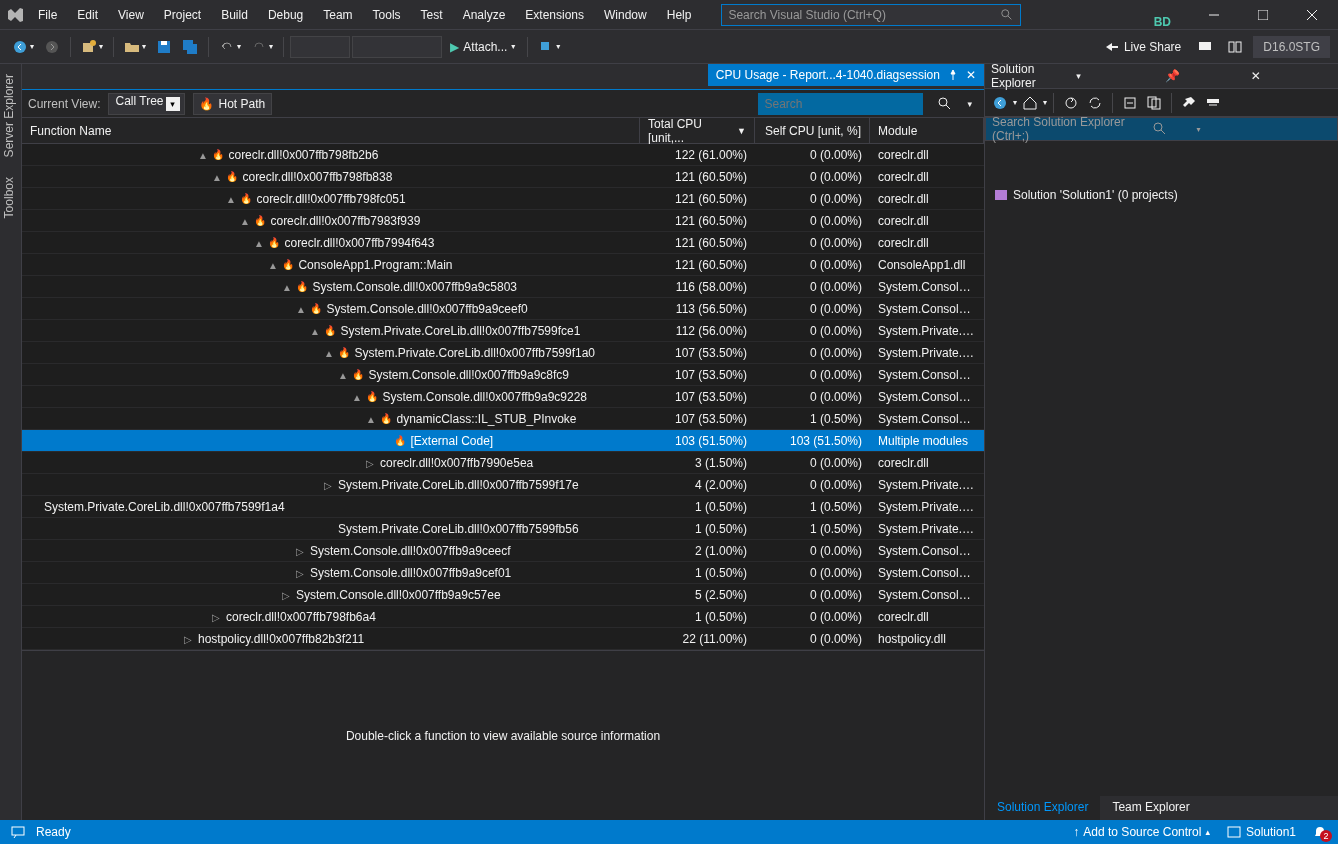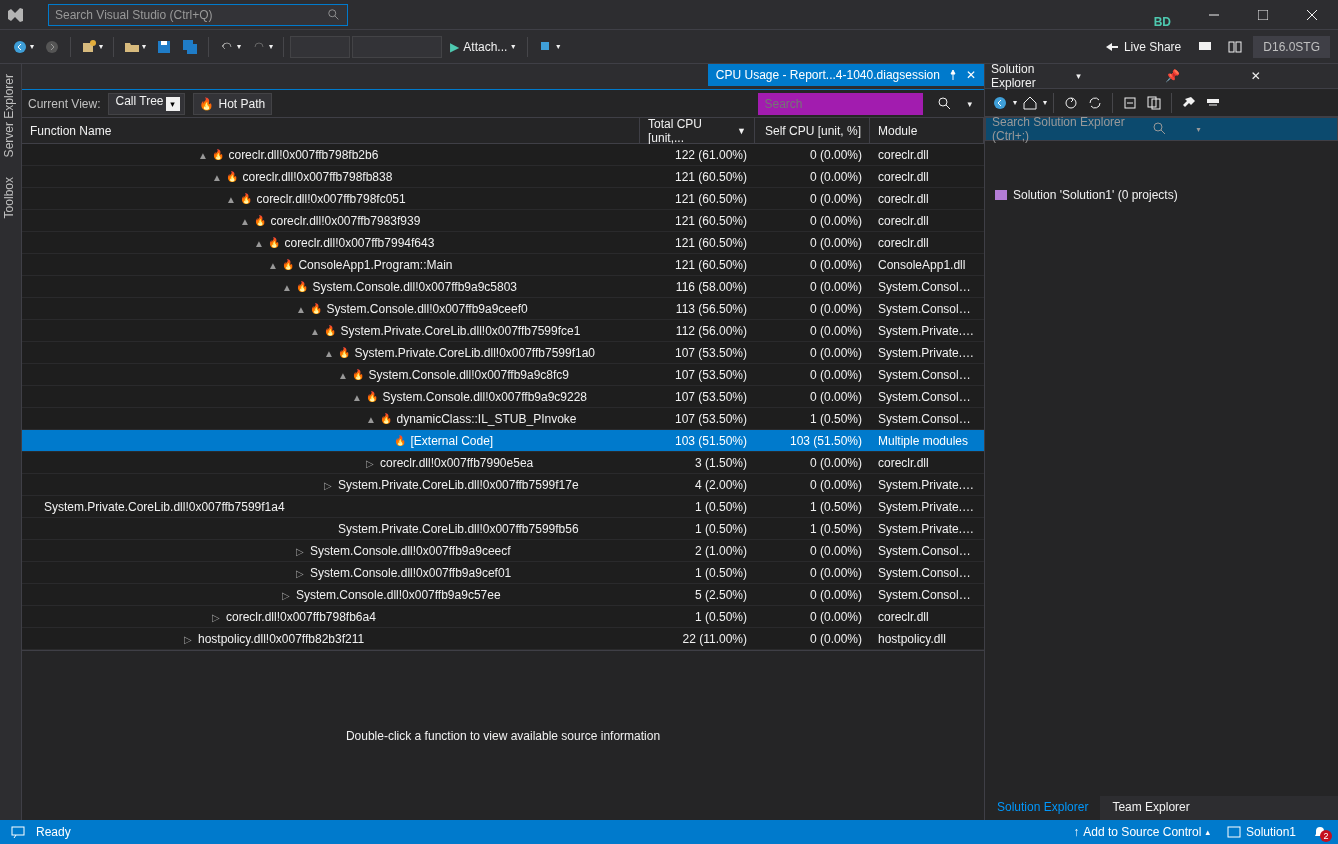--- a/index.html
+++ b/index.html
@@ -35,21 +35,21 @@
 .doc-tab { height: 24px; padding: 4px 8px; display: flex; align-items: center; gap: 6px; background: #2d2d30; cursor: pointer; }
 .doc-tab.active { background: #007acc; color: #fff; }
 .pin-icon, .close-icon { width: 14px; height: 14px; }
 .doc-tabs-right { margin-left: auto; padding: 0 8px; display: flex; gap: 4px; }
 
 .doc-toolbar { height: 28px; background: #252526; display: flex; align-items: center; padding: 0 6px; gap: 8px; border-bottom: 1px solid #3f3f46; }
 .view-label { color: #c0c0c0; }
 .view-select { height: 22px; background: #333337; border: 1px solid #434346; color: #f1f1f1; padding: 0 20px 0 6px; cursor: pointer; position: relative; }
 .view-select-chevron { position: absolute; right: 4px; top: 50%; transform: translateY(-50%); background: #f0f0f0; color: #000; width: 14px; height: 14px; display: flex; align-items: center; justify-content: center; font-size: 9px; }
 .hotpath-btn { height: 22px; background: #333337; border: 1px solid #434346; display: flex; align-items: center; padding: 0 6px; gap: 4px; cursor: pointer; }
-.search-box { margin-left: auto; width: 165px; height: 22px; background: #a21caf; border: none; color: #f1f1f1; padding: 0 6px; outline: none; }
+.search-box { margin-left: auto; width: 165px; height: 22px; background: #0369a1; border: none; color: #f1f1f1; padding: 0 6px; outline: none; }
 
 .tree-header { height: 26px; background: #252526; display: flex; border-bottom: 1px solid #3f3f46; }
 .tree-header > div { padding: 4px 8px; border-right: 1px solid #3f3f46; display: flex; align-items: center; }
 .col-fn { flex: 1; }
 .col-total { width: 115px; justify-content: flex-end; }
 .col-self { width: 115px; justify-content: flex-end; }
 .col-module { width: 114px; }
 .sort-arrow { margin-left: 4px; font-size: 9px; }
 
 .tree-body { flex: 1; overflow-y: auto; background: #1e1e1e; position: relative; }
@@ -91,20 +91,35 @@
 </style>
 </head>
 <body>
 
 <div class="titlebar">
   <div class="vs-logo">
     <svg width="18" height="18" viewBox="0 0 18 18">
         <path fill="#b4b4b4" d="M1 5l3-2 4 4 5-5 3 1v12l-3 1-5-5-4 4-3-2v-8z"></path>
       </svg>
   </div>
+  <div class="menubar" id="menubar">
+      <div class="menu-item">File</div>
+      <div class="menu-item">Edit</div>
+      <div class="menu-item">View</div>
+      <div class="menu-item">Project</div>
+      <div class="menu-item">Build</div>
+      <div class="menu-item">Debug</div>
+      <div class="menu-item">Team</div>
+      <div class="menu-item">Tools</div>
+      <div class="menu-item">Test</div>
+      <div class="menu-item">Analyze</div>
+      <div class="menu-item">Extensions</div>
+      <div class="menu-item">Window</div>
+      <div class="menu-item">Help</div>
+    </div>
   <div class="title-search">
     <span>Search Visual Studio (Ctrl+Q)</span>
     <svg class="mag-icon" viewBox="0 0 16 16">
         <circle cx="6" cy="6" r="4" stroke="#999" fill="none"></circle>
         <line x1="9" y1="9" x2="13" y2="13" stroke="#999"></line>
       </svg>
   </div>
   <div class="title-right">
     <span class="bd-badge">BD</span>
     <div class="win-btn">

